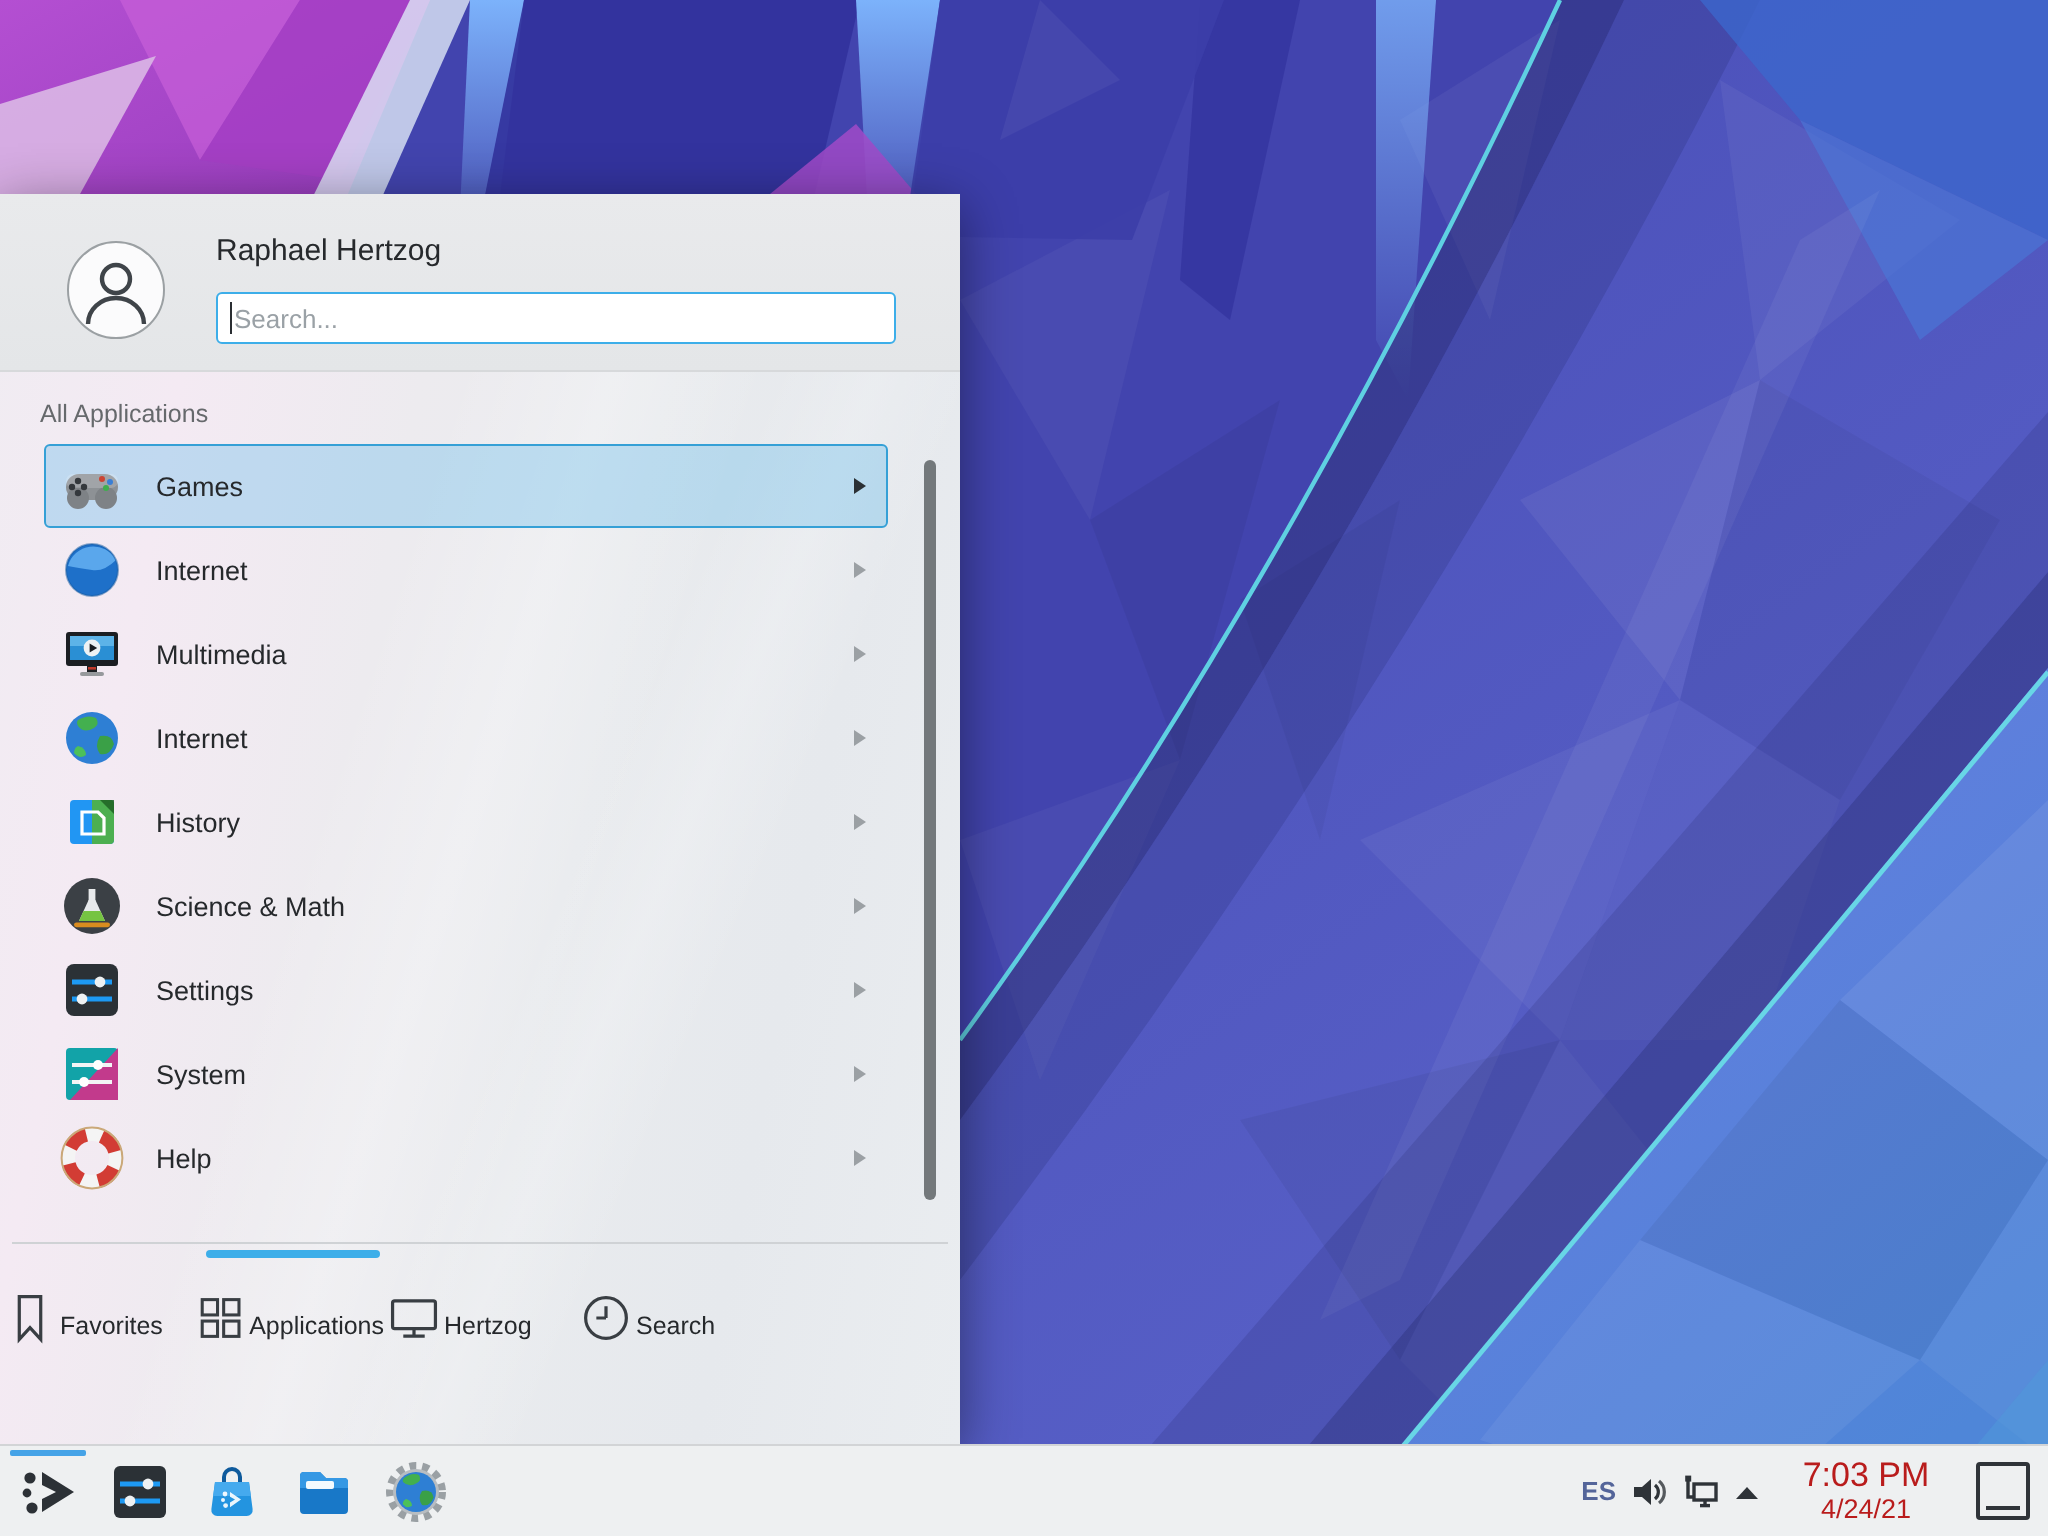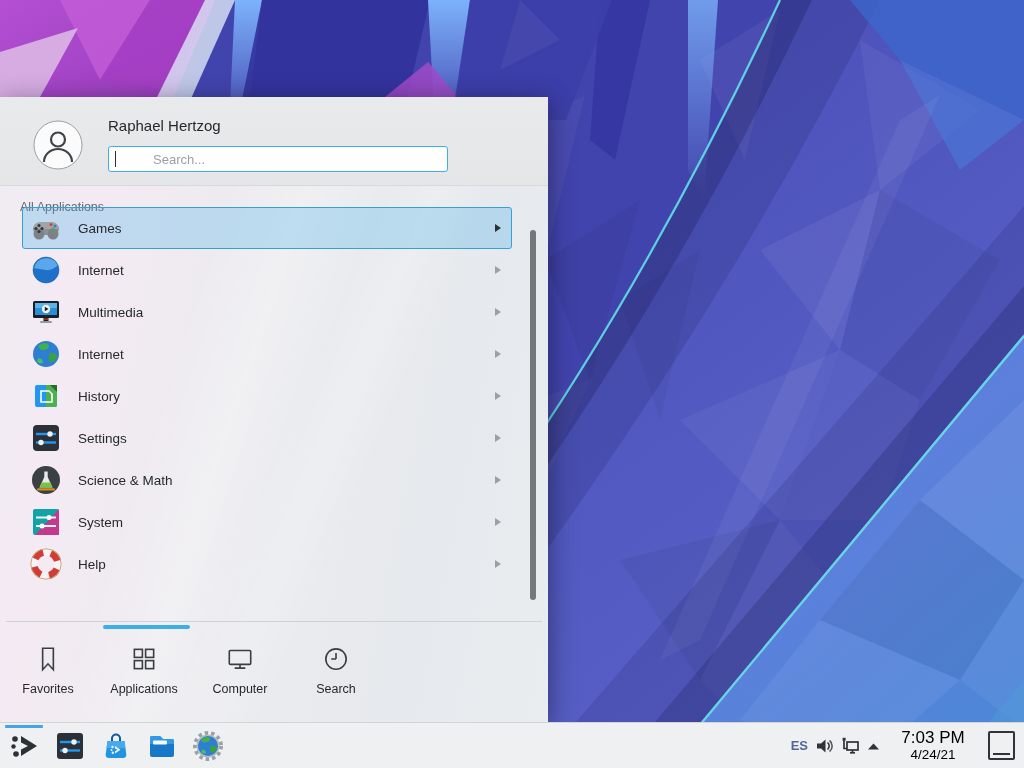--- a/index.html
+++ b/index.html
@@ -1,77 +1,77 @@
 <!DOCTYPE html>
 <html><head>
 <meta charset="utf-8">
 <style>
   html,body{margin:0;padding:0;background:#222;}
   .screen{position:relative;width:1024px;height:768px;overflow:hidden;
     font-family:"Liberation Sans",sans-serif;background:#4345b0;}
   .wallpaper{position:absolute;left:0;top:0;}
 
   
-  .menu{position:absolute;left:0;top:97px;width:548px;height:625px;overflow:hidden;
+  .menu{position:absolute;left:0;top:97px;width:480px;height:625px;overflow:hidden;
     background:linear-gradient(101deg,#f0ecf2 0%,#f4eaf3 18%,#edebef 38%,#e9ebee 58%,#e6e9ed 78%,#eaedf0 100%);
     box-shadow:0 6px 26px rgba(0,0,0,.45);}
   .ray{position:absolute;pointer-events:none;}
   .ray1{left:150px;top:-60px;width:150px;height:800px;transform:rotate(18deg);opacity:.45;
     background:linear-gradient(90deg,rgba(255,255,255,0),rgba(255,255,255,.55),rgba(255,255,255,0));}
   .ray2{left:285px;top:-60px;width:95px;height:800px;transform:rotate(23deg);opacity:.3;
     background:linear-gradient(90deg,rgba(255,255,255,0),rgba(255,255,255,.6),rgba(255,255,255,0));}
 
   .menu-header{position:absolute;top:0;left:0;right:0;height:88px;
     background:linear-gradient(#e9eaec,#e4e6e8);border-bottom:1px solid #d7d9db;}
   .avatar{position:absolute;left:33px;top:23px;width:50px;height:50px;}
   .user-name{position:absolute;left:108px;top:20px;font-size:15px;color:#26292c;}
   .search{position:absolute;left:108px;top:49px;width:338px;height:24px;
     border:1px solid #3daee9;border-radius:3px;background:#fff;}
   .search input{position:absolute;left:0;top:0;width:100%;height:100%;box-sizing:border-box;
     border:none;outline:none;background:transparent;padding:0 8px;font-size:13px;
-    font-family:"Liberation Sans",sans-serif;color:#2a2e32;margin-left:36px;}
+    font-family:"Liberation Sans",sans-serif;color:#2a2e32;}
   .search input::placeholder{color:#9aa1a6;opacity:1;}
   .caret{position:absolute;left:6px;top:4px;bottom:4px;width:1px;background:#2a2e32;}
 
   .section-label{position:absolute;left:20px;top:103px;font-size:12.5px;color:#66696c;text-align:center;}
 
-  .cat-list{position:absolute;left:0;right:0;top:110px;height:399px;overflow:hidden;}
+  .cat-list{position:absolute;left:0;right:0;top:125px;height:399px;overflow:hidden;}
   .cat-row{height:40px;margin:0 36px 0 22px;display:flex;align-items:center;
     border:1px solid transparent;border-radius:3px;padding:0 10px 0 7px;cursor:default;}
   .cat-row.selected{background:rgba(61,174,233,.28);border-color:#35a0d6;}
   .cat-icon{width:32px;height:32px;flex:none;}
   .cat-label{margin-left:16px;font-size:13.5px;color:#26292c;flex:1;}
   .cat-arrow{width:0;height:0;border-top:4.5px solid transparent;border-bottom:4.5px solid transparent;
     border-left:6px solid #9ba0a4;}
   .cat-row.selected .cat-arrow{border-left-color:#2b3034;}
   .scrollbar{position:absolute;right:12px;top:133px;width:6px;height:370px;
     background:#73787b;border-radius:3px;}
 
   .tabbar{position:absolute;left:0;right:0;top:524px;height:101px;}
   .tabbar-sep{position:absolute;top:0;left:6px;right:6px;height:1px;background:#cfd2d5;}
   .tab-indicator{position:absolute;top:4px;left:103px;width:87px;height:4px;
     background:#3daee9;border-radius:2px;}
   .tabs{position:absolute;top:23px;left:0;right:0;display:flex;}
-  .tab{width:96px;display:flex;flex-direction:column;align-items:center;cursor:default;}
+  .tab{width:96px;display:flex;flex-direction:row;align-items:center;cursor:default;}
   .tab svg{width:30px;height:30px;}
   .tab-label{margin-top:8px;font-size:12.5px;color:#26292c;}
 
   
   .taskbar{position:absolute;left:0;bottom:0;width:1024px;height:46px;box-sizing:border-box;
     background:#eef0f1;border-top:1px solid #d2d4d6;display:flex;align-items:center;}
   .tb-apps{display:flex;align-items:center;gap:14px;margin-left:8px;}
   .tb-app{width:32px;height:32px;position:relative;}
   .tb-app svg{width:32px;height:32px;display:block;}
   .tb-app.active::before{content:"";position:absolute;top:-5px;left:-3px;right:-3px;height:3px;
     background:#45a3e7;border-radius:1px;}
   .tb-spacer{flex:1;}
   .tray{display:flex;align-items:center;gap:6px;margin-right:12px;text-align:right;}
   .kbd{font-size:13px;font-weight:bold;color:#54659a;}
   .tray svg{display:block;}
-  .clock{text-align:center;color:#000000;margin-right:14px;width:82px;}
+  .clock{text-align:center;color:#b91c1c;margin-right:14px;width:82px;}
   .clock .time{font-size:17px;line-height:18px;}
   .clock .date{font-size:13.5px;line-height:15px;}
   .show-desktop{width:23px;height:25px;border:2px solid #2f3439;border-radius:2px;
     position:relative;margin-right:9px;background:transparent;}
   .show-desktop::after{content:"";position:absolute;left:3px;right:3px;bottom:3px;height:2px;background:#2f3439;}
 </style>
 </head>
 <body>
 
 <div class="screen">
@@ -227,39 +227,39 @@
           <path d="M16,5 h9 a2,2 0 0 1 2,2 v18 a2,2 0 0 1 -2,2 h-9 z" fill="#4caf50"></path>
           <polygon points="20,5 27,12 27,5" fill="#1b5e20" opacity=".8"></polygon>
           <path d="M11,11 h8 l3,3 v8 h-11 z" fill="none" stroke="#ffffff" stroke-width="1.6"></path>
         </svg>
         <span class="cat-label">History</span>
         <span class="cat-arrow"></span>
       </div>
 
       <div class="cat-row">
         <svg class="cat-icon" viewBox="0 0 32 32">
+          <circle cx="16" cy="16" r="14" fill="#3b4045"></circle>
+          <rect x="14.3" y="7.5" width="3.4" height="6" fill="#e8eaec"></rect>
+          <polygon points="14.3,13 17.7,13 22.5,23.5 9.5,23.5" fill="#e8eaec"></polygon>
+          <polygon points="11.8,18.5 20.2,18.5 22.5,23.5 9.5,23.5" fill="#76c442"></polygon>
+          <rect x="7" y="24.2" width="18" height="2.4" rx="1.2" fill="#d98c1f"></rect>
+        </svg>
+        <span class="cat-label">Science &amp; Math</span>
+        <span class="cat-arrow"></span>
+      </div>
+
+      <div class="cat-row">
+        <svg class="cat-icon" viewBox="0 0 32 32">
           <rect x="3" y="3" width="26" height="26" rx="4" fill="#2b3136"></rect>
           <line x1="6" y1="12" x2="26" y2="12" stroke="#1d99f3" stroke-width="2.4"></line>
           <circle cx="20" cy="12" r="2.7" fill="#eef1f3"></circle>
           <line x1="6" y1="20.5" x2="26" y2="20.5" stroke="#1d99f3" stroke-width="2.4"></line>
           <circle cx="11" cy="20.5" r="2.7" fill="#eef1f3"></circle>
         </svg>
         <span class="cat-label">Settings</span>
-        <span class="cat-arrow"></span>
-      </div>
-
-      <div class="cat-row">
-        <svg class="cat-icon" viewBox="0 0 32 32">
-          <circle cx="16" cy="16" r="14" fill="#3b4045"></circle>
-          <rect x="14.3" y="7.5" width="3.4" height="6" fill="#e8eaec"></rect>
-          <polygon points="14.3,13 17.7,13 22.5,23.5 9.5,23.5" fill="#e8eaec"></polygon>
-          <polygon points="11.8,18.5 20.2,18.5 22.5,23.5 9.5,23.5" fill="#76c442"></polygon>
-          <rect x="7" y="24.2" width="18" height="2.4" rx="1.2" fill="#d98c1f"></rect>
-        </svg>
-        <span class="cat-label">Science &amp; Math</span>
         <span class="cat-arrow"></span>
       </div>
 
       <div class="cat-row">
         <svg class="cat-icon" viewBox="0 0 32 32">
           <rect x="3" y="3" width="26" height="26" rx="2" fill="#12a3a8"></rect>
           <polygon points="29,3 29,29 5,29" fill="#c23a8c"></polygon>
           <line x1="6" y1="11.5" x2="26" y2="11.5" stroke="#f2f4f5" stroke-width="2"></line>
           <circle cx="19" cy="11.5" r="2.5" fill="#ffffff"></circle>
           <line x1="6" y1="20" x2="26" y2="20" stroke="#f2f4f5" stroke-width="2"></line>
@@ -300,21 +300,21 @@
             <rect x="5" y="15.5" width="7.5" height="7.5" fill="none" stroke="#393e43" stroke-width="1.5"></rect>
             <rect x="15.5" y="15.5" width="7.5" height="7.5" fill="none" stroke="#393e43" stroke-width="1.5"></rect>
           </svg>
           <span class="tab-label">Applications</span>
         </div>
         <div class="tab">
           <svg viewBox="0 0 28 28">
             <rect x="4" y="6" width="20" height="13" rx="1" fill="none" stroke="#393e43" stroke-width="1.5"></rect>
             <path d="M14,19 v3 M9,22.5 h10" fill="none" stroke="#393e43" stroke-width="1.5"></path>
           </svg>
-          <span class="tab-label">Computer</span>
+          <span class="tab-label">Hertzog</span>
         </div>
         <div class="tab">
           <svg viewBox="0 0 28 28">
             <circle cx="14" cy="14" r="9.5" fill="none" stroke="#393e43" stroke-width="1.5"></circle>
             <path d="M14,14 V8.5 M14,14 H9.5" fill="none" stroke="#393e43" stroke-width="1.5"></path>
           </svg>
           <span class="tab-label">Search</span>
         </div>
       </div>
     </div>

